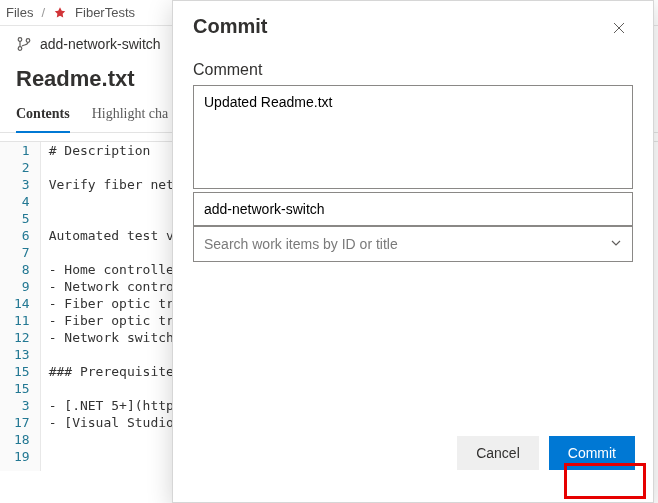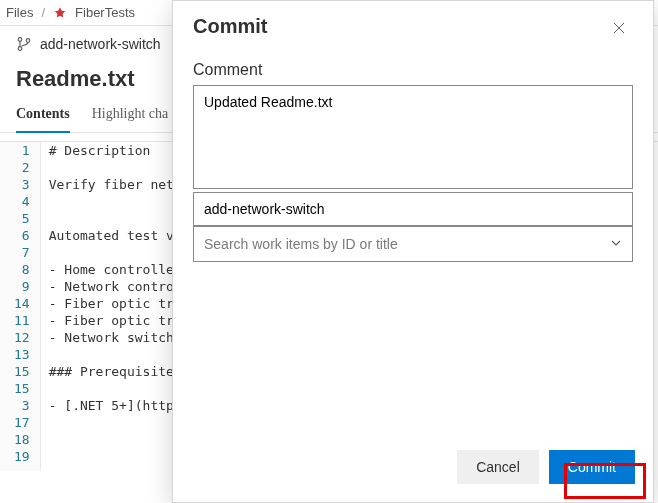--- a/index.html
+++ b/index.html
@@ -143,21 +143,21 @@
     justify-content: space-between;
     padding: 0 10px;
     color: #7a7a7a;
     cursor: text;
   }
   .combo .chev { color: #605e5c; }
   .dlg-footer {
     display: flex;
     justify-content: flex-end;
     gap: 10px;
-    padding: 0 18px 18px 18px;
+    padding: 0 18px 32px 18px;
   }
   .btn {
     height: 34px;
     padding: 0 18px;
     font-size: 14px;
     border: 1px solid transparent;
     cursor: pointer;
     display: inline-flex;
     align-items: center;
     justify-content: center;
@@ -236,20 +236,21 @@
         <div></div>
         <div>- Home controller</div>
         <div>- Network control</div>
         <div>- Fiber optic tra</div>
         <div>- Fiber optic tra</div>
         <div>- Network switche</div>
         <div></div>
         <div>### Prerequisites</div>
         <div></div>
         <div>- [.NET 5+](https</div>
+        <div>- [Visual Studio </div>
         <div></div>
       </div>
   </div>
 </div>
 
 <div class="dialog">
   <div class="dlg-header">
     <div class="dlg-title">Commit</div>
     <div class="close-btn">
       <span>

